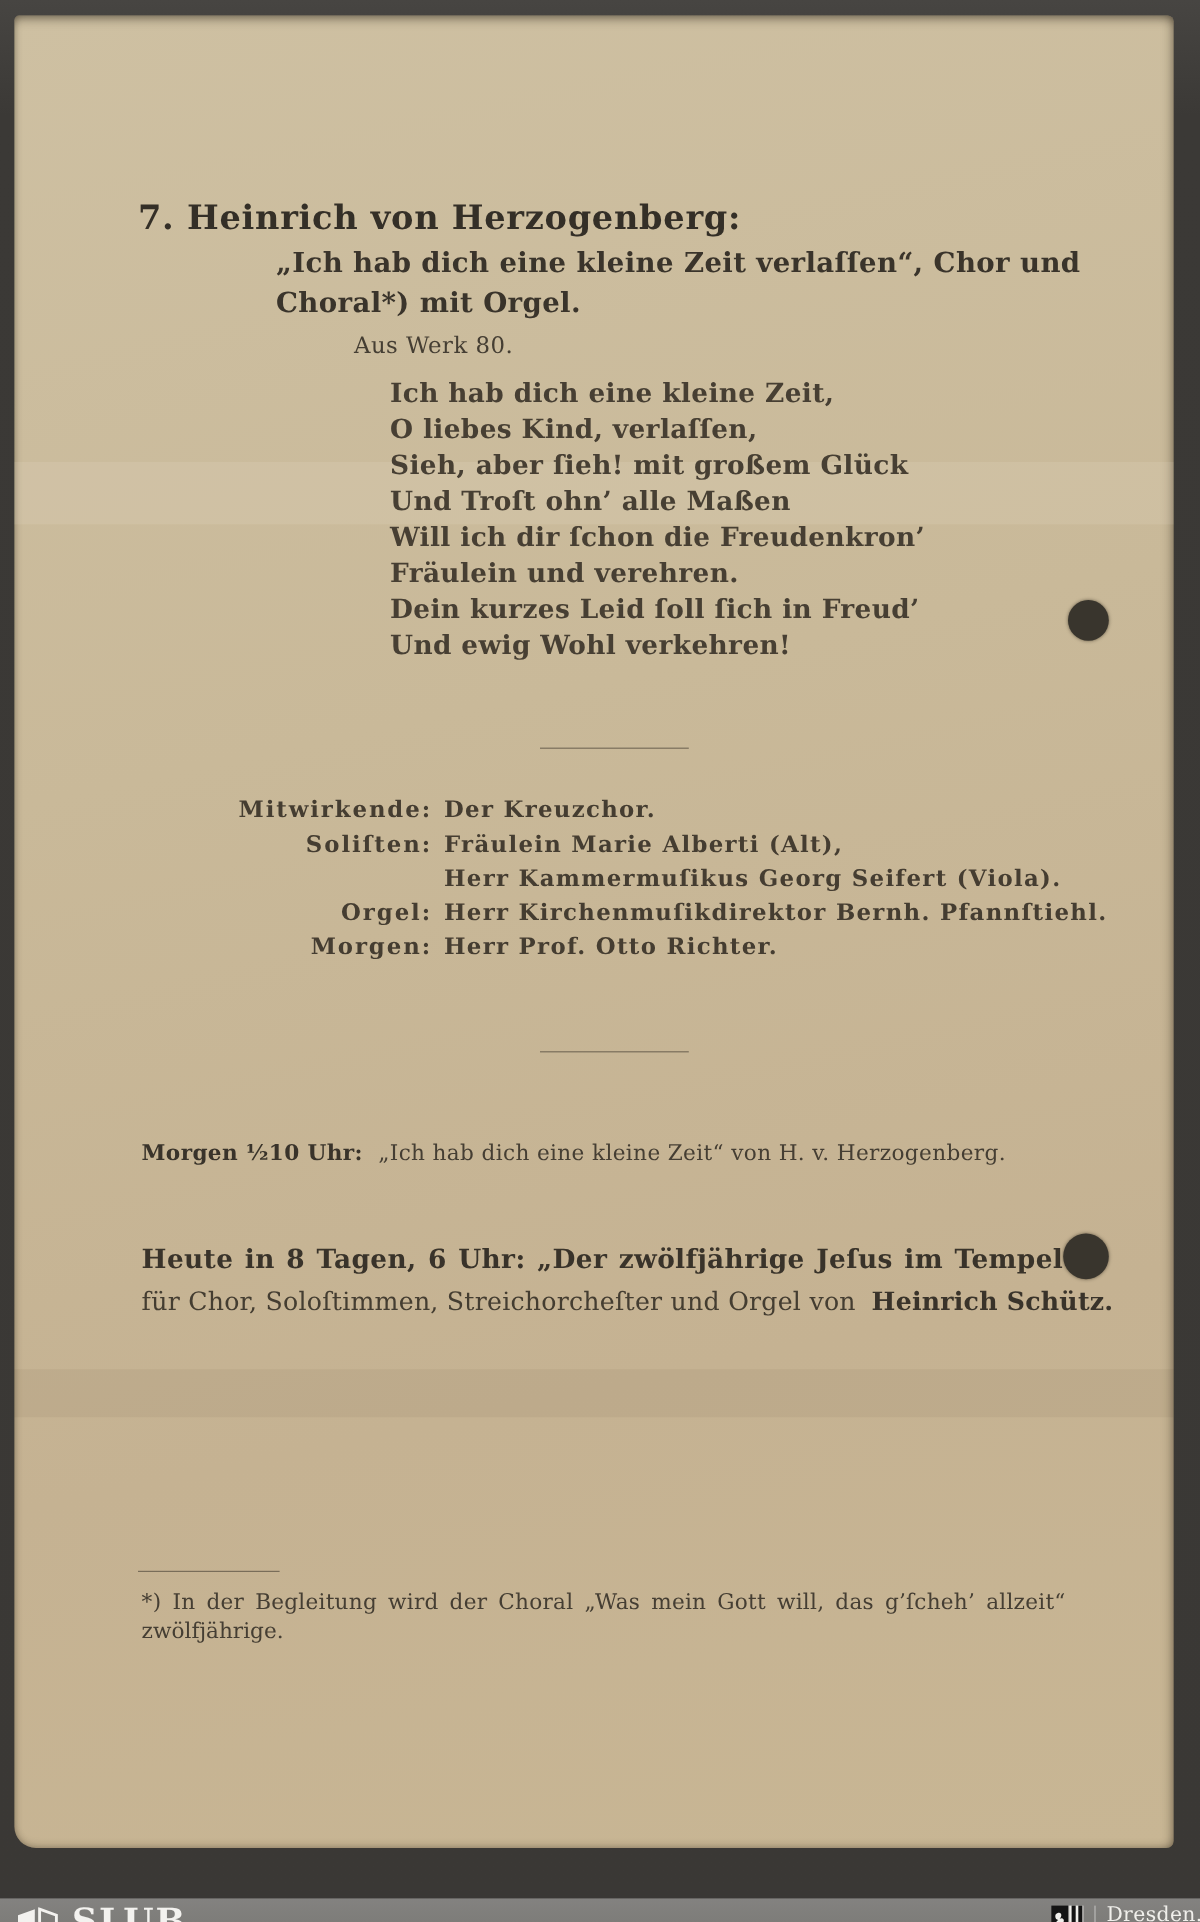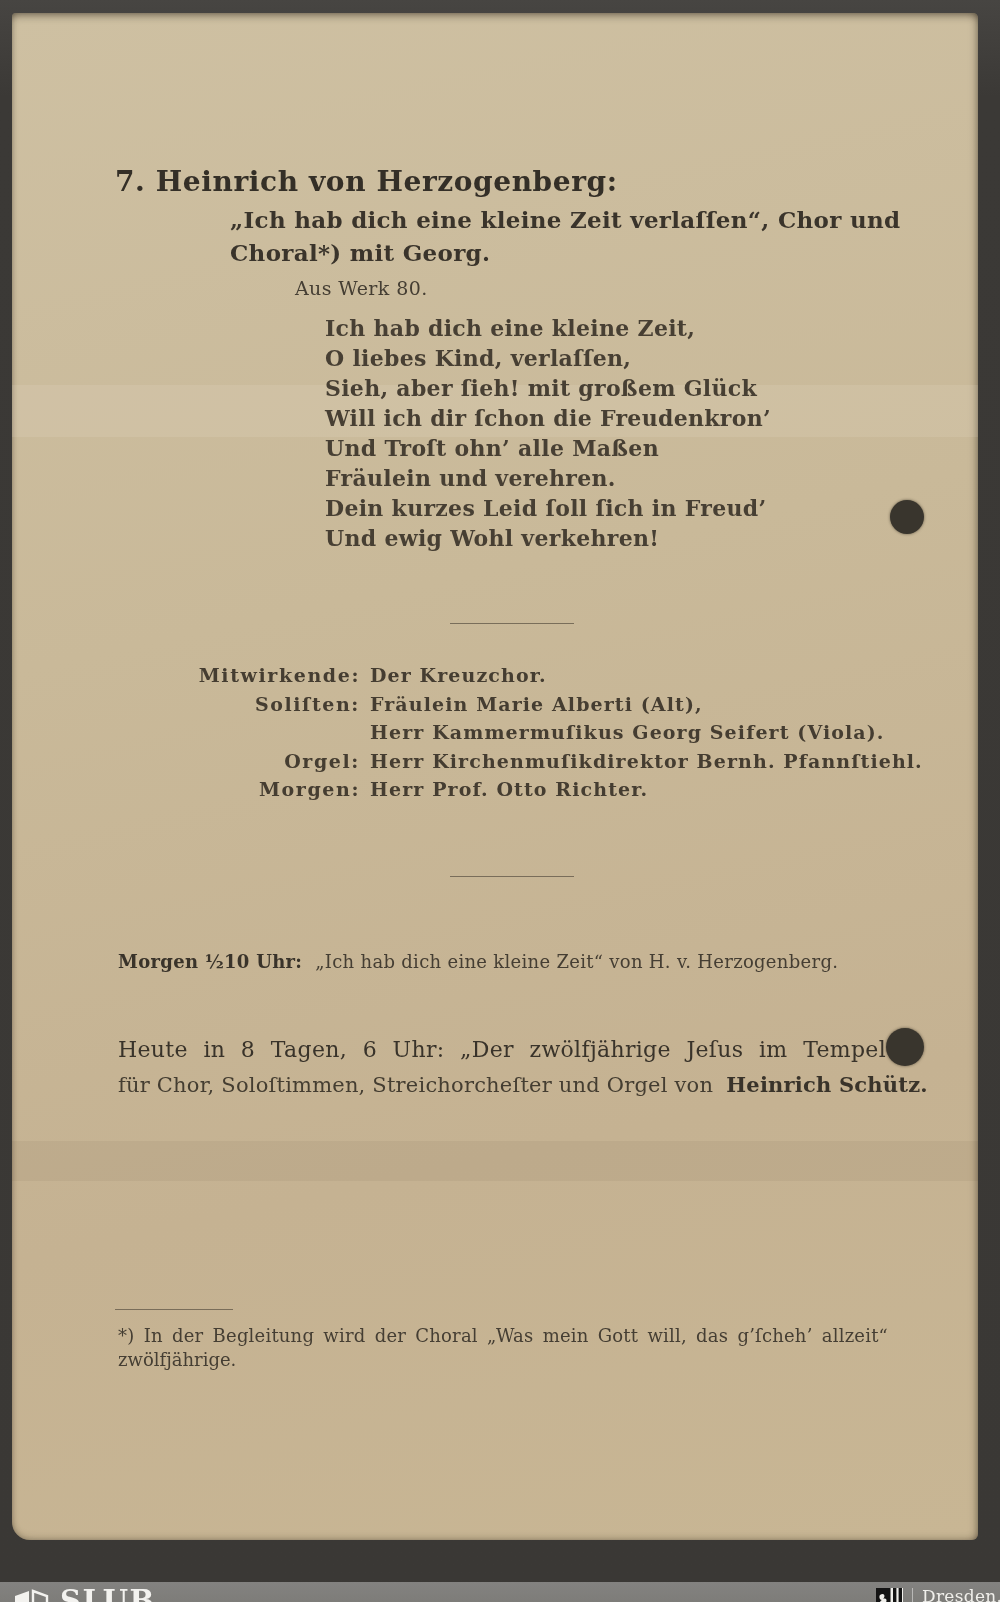--- a/index.html
+++ b/index.html
@@ -39,21 +39,21 @@
   .rule-footnote{left:103px;top:1296px;width:118px;}
   .performers{position:absolute;left:152px;top:648px;font-size:19px;font-weight:bold;color:#453d31;}
   .prow{display:flex;line-height:28.5px;white-space:nowrap;}
   .plabel{display:inline-block;width:196px;text-align:right;letter-spacing:1.6px;}
   .pvalue{margin-left:10px;letter-spacing:1.1px;}
   .announce-morgen{position:absolute;left:106px;top:938px;font-size:18px;color:#453e33;white-space:nowrap;letter-spacing:.3px;}
   .announce-morgen .prefix{font-weight:bold;color:#39332a;}
   .announce-morgen .rest{margin-left:.38em;}
   .announce-heute-1{
     position:absolute;left:106px;top:1024px;width:768px;
-    font-size:22px;font-weight:normal;color:#39332a;
+    font-size:22px;font-weight:bold;color:#39332a;
     text-align:justify;text-align-last:justify;white-space:nowrap;letter-spacing:.3px;
   }
   .announce-heute-2{position:absolute;left:106px;top:1059px;font-size:21px;color:#443d31;white-space:nowrap;letter-spacing:.2px;}
   .announce-heute-2 .bold-end{font-weight:bold;color:#39332a;margin-left:.30em;}
   .footnote-1{
     position:absolute;left:106px;top:1312px;width:770px;
     font-size:18px;color:#453e33;text-align:justify;text-align-last:justify;white-space:nowrap;letter-spacing:.2px;
   }
   .footnote-2{position:absolute;left:106px;top:1336px;font-size:18px;color:#453e33;}
   .hole{position:absolute;border-radius:50%;background:#39352d;box-shadow:0 0 3px rgba(30,25,15,.6);z-index:6;}
@@ -79,29 +79,29 @@
 
 <div class="stage">
 
   <div class="paper">
     <div class="scan-band"></div>
     <div class="scan-band2"></div>
 
     <h1 class="heading">7. Heinrich von Herzogenberg:</h1>
 
     <div class="work-line1">„Ich hab dich eine kleine Zeit verlaſſen“, Chor und</div>
-    <div class="work-line2">Choral*) mit Georg.</div>
+    <div class="work-line2">Choral*) mit Orgel.</div>
     <div class="work-source">Aus Werk 80.</div>
 
     <div class="poem">
       <div class="poem-line">Ich hab dich eine kleine Zeit,</div>
       <div class="poem-line">O liebes Kind, verlaſſen,</div>
       <div class="poem-line">Sieh, aber ſieh! mit großem Glück</div>
+      <div class="poem-line">Und Troſt ohn’ alle Maßen</div>
       <div class="poem-line">Will ich dir ſchon die Freudenkron’</div>
-      <div class="poem-line">Und Troſt ohn’ alle Maßen</div>
       <div class="poem-line">Fräulein und verehren.</div>
       <div class="poem-line">Dein kurzes Leid ſoll ſich in Freud’</div>
       <div class="poem-line">Und ewig Wohl verkehren!</div>
     </div>
 
     <div class="rule rule-1"></div>
 
     <div class="performers">
       <div class="prow">
         <span class="plabel">Mitwirkende:</span>

